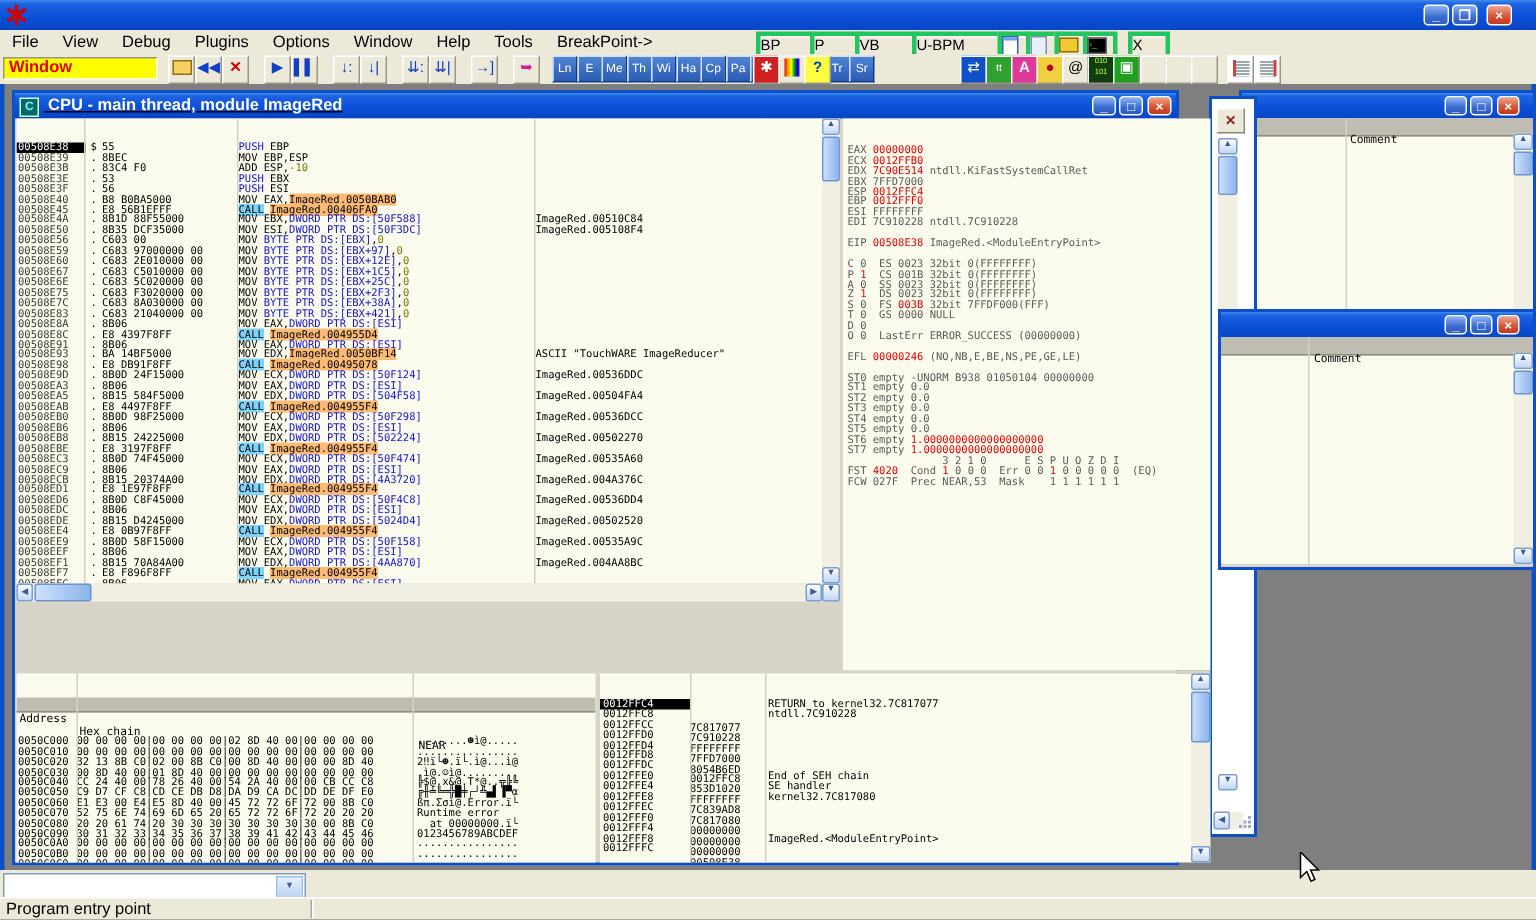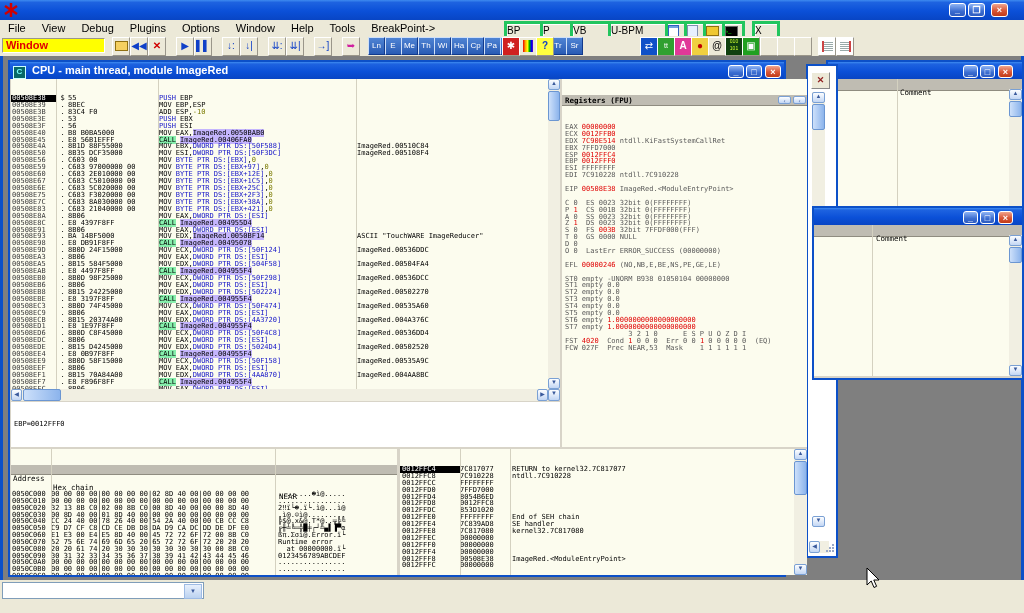--- a/index.html
+++ b/index.html
@@ -33,30 +33,30 @@
   .colhead{background:#BFBCB2;border-bottom:1px solid #8f8c80;color:#000;}
   .divline{position:absolute;top:0;bottom:0;width:1px;background:#d4d1c0;}
   
   .drow{display:flex;height:6.93px;line-height:6.93px;}
   .dc1{width:45px;color:#3b3b3b;padding-left:1px;}
   .dc1.sel{background:#000;color:#fff;}
   .dc2{width:11px;text-align:center;}
   .dc3{width:91px;}
   .dc4{width:198px;}
   .dc5{flex:1;}
-  .tb{color:#1414C8;} .ty{background:#c4b5fd;} .tc{background:#86efac;} .to{color:#7A7A00;}
+  .tb{color:#1414C8;} .ty{background:#fdba74;} .tc{background:#7dd3fc;} .to{color:#7A7A00;}
   
   .rline{height:6.9px;line-height:6.9px;}
   .rn{color:#5a5a5a;} .rr{color:#E00000;}
   
   .durow{display:flex;height:6.85px;line-height:6.85px;}
   .ua{width:39px;padding-left:1px;} .uh{width:224px;} .ut{flex:1;padding-left:3px;}
   .strow{display:flex;height:6.9px;line-height:6.9px;}
   .sa{width:58px;padding-left:2px;} .sa.sel{background:#000;color:#fff;}
-  .sv{width:48px;} .sc{flex:1;padding-left:4px;}
+  .sv{width:48px;margin-top:16px;} .sc{flex:1;padding-left:4px;}
   
   .sbtn{position:absolute;background:linear-gradient(#FDFEFF,#C2D6F4);border:1px solid #7AA0D4;border-radius:2px;
         color:#3A5A9C;font-size:6px;text-align:center;box-sizing:border-box;}
   .sthumb{position:absolute;background:linear-gradient(90deg,#CDE0FA,#8CB4EC);border:1px solid #6B96D2;border-radius:2px;box-sizing:border-box;}
   .strack{position:absolute;background:#F1EFE2;}
   
   .ic{display:inline-block;vertical-align:middle;}
   .statusbar{background:#ECE9D8;border-top:1px solid #fff;font-size:11px;}
   .combo{position:absolute;left:2px;top:2px;width:202px;height:17px;background:#fff;border:1px solid #7F9DB9;box-sizing:border-box;}
   .combobtn{position:absolute;right:1px;top:1px;width:16px;height:13px;background:linear-gradient(#E8F0FC,#BBD2F0);
@@ -173,21 +173,21 @@
       </div>
       <div class="divline" style="left:58px;"></div>
       <div class="strack" style="right:0;top:10px;width:13px;bottom:0;">
         <span class="sbtn" style="left:0;top:0;width:13px;height:11px;">▲</span>
         <span class="sthumb" style="left:0;top:12px;width:13px;height:16px;"></span>
         <span class="sbtn" style="left:0;bottom:0;width:13px;height:11px;">▼</span>
       </div>
     </div>
   </div>
 
-  <div class="abs window" style="left:8px;top:60px;width:778px;height:517px;">
+  <div class="abs window" style="left:8px;top:60px;width:778px;height:517px;text-decoration:underline;">
     <div class="wtitle">
       <span class="ic" style="width:11px;height:11px;background:#086868;border:1px solid #CFF;color:#7FF;font-size:8px;line-height:10px;text-align:center;margin:2px 3px 0 0;">C</span>
       <span>CPU - main thread, module ImageRed</span>
       <span class="abs" style="right:40px;top:1px;"><span class="wbtn" style="width:16px;height:13px;">_</span></span>
       <span class="abs" style="right:22px;top:1px;"><span class="wbtn" style="width:16px;height:13px;">□</span></span>
       <span class="abs" style="right:3px;top:1px;"><span class="wbtn close" style="width:16px;height:13px;">×</span></span>
     </div>
 
     <div class="pane mono" style="left:1px;top:17px;width:537px;height:310px;">
       <div id="disasm-rows"><div class="drow"><span class="dc1 sel">00508E38</span><span class="dc2">$</span><span class="dc3">55</span><span class="dc4"><span class="tb">PUSH</span> EBP</span><span class="dc5"></span></div><div class="drow"><span class="dc1">00508E39</span><span class="dc2">.</span><span class="dc3">8BEC</span><span class="dc4">MOV EBP,ESP</span><span class="dc5"></span></div><div class="drow"><span class="dc1">00508E3B</span><span class="dc2">.</span><span class="dc3">83C4 F0</span><span class="dc4">ADD ESP,<span class="to">-10</span></span><span class="dc5"></span></div><div class="drow"><span class="dc1">00508E3E</span><span class="dc2">.</span><span class="dc3">53</span><span class="dc4"><span class="tb">PUSH</span> EBX</span><span class="dc5"></span></div><div class="drow"><span class="dc1">00508E3F</span><span class="dc2">.</span><span class="dc3">56</span><span class="dc4"><span class="tb">PUSH</span> ESI</span><span class="dc5"></span></div><div class="drow"><span class="dc1">00508E40</span><span class="dc2">.</span><span class="dc3">B8 B0BA5000</span><span class="dc4">MOV EAX,<span class="ty">ImageRed.0050BAB0</span></span><span class="dc5"></span></div><div class="drow"><span class="dc1">00508E45</span><span class="dc2">.</span><span class="dc3">E8 56B1EFFF</span><span class="dc4"><span class="tc">CALL</span> <span class="ty">ImageRed.00406FA0</span></span><span class="dc5"></span></div><div class="drow"><span class="dc1">00508E4A</span><span class="dc2">.</span><span class="dc3">8B1D 88F55000</span><span class="dc4">MOV EBX,<span class="tb">DWORD PTR DS:[50F588]</span></span><span class="dc5">ImageRed.00510C84</span></div><div class="drow"><span class="dc1">00508E50</span><span class="dc2">.</span><span class="dc3">8B35 DCF35000</span><span class="dc4">MOV ESI,<span class="tb">DWORD PTR DS:[50F3DC]</span></span><span class="dc5">ImageRed.005108F4</span></div><div class="drow"><span class="dc1">00508E56</span><span class="dc2">.</span><span class="dc3">C603 00</span><span class="dc4">MOV <span class="tb">BYTE PTR DS:[EBX]</span>,<span class="to">0</span></span><span class="dc5"></span></div><div class="drow"><span class="dc1">00508E59</span><span class="dc2">.</span><span class="dc3">C683 97000000 00</span><span class="dc4">MOV <span class="tb">BYTE PTR DS:[EBX+97]</span>,<span class="to">0</span></span><span class="dc5"></span></div><div class="drow"><span class="dc1">00508E60</span><span class="dc2">.</span><span class="dc3">C683 2E010000 00</span><span class="dc4">MOV <span class="tb">BYTE PTR DS:[EBX+12E]</span>,<span class="to">0</span></span><span class="dc5"></span></div><div class="drow"><span class="dc1">00508E67</span><span class="dc2">.</span><span class="dc3">C683 C5010000 00</span><span class="dc4">MOV <span class="tb">BYTE PTR DS:[EBX+1C5]</span>,<span class="to">0</span></span><span class="dc5"></span></div><div class="drow"><span class="dc1">00508E6E</span><span class="dc2">.</span><span class="dc3">C683 5C020000 00</span><span class="dc4">MOV <span class="tb">BYTE PTR DS:[EBX+25C]</span>,<span class="to">0</span></span><span class="dc5"></span></div><div class="drow"><span class="dc1">00508E75</span><span class="dc2">.</span><span class="dc3">C683 F3020000 00</span><span class="dc4">MOV <span class="tb">BYTE PTR DS:[EBX+2F3]</span>,<span class="to">0</span></span><span class="dc5"></span></div><div class="drow"><span class="dc1">00508E7C</span><span class="dc2">.</span><span class="dc3">C683 8A030000 00</span><span class="dc4">MOV <span class="tb">BYTE PTR DS:[EBX+38A]</span>,<span class="to">0</span></span><span class="dc5"></span></div><div class="drow"><span class="dc1">00508E83</span><span class="dc2">.</span><span class="dc3">C683 21040000 00</span><span class="dc4">MOV <span class="tb">BYTE PTR DS:[EBX+421]</span>,<span class="to">0</span></span><span class="dc5"></span></div><div class="drow"><span class="dc1">00508E8A</span><span class="dc2">.</span><span class="dc3">8B06</span><span class="dc4">MOV EAX,<span class="tb">DWORD PTR DS:[ESI]</span></span><span class="dc5"></span></div><div class="drow"><span class="dc1">00508E8C</span><span class="dc2">.</span><span class="dc3">E8 4397F8FF</span><span class="dc4"><span class="tc">CALL</span> <span class="ty">ImageRed.004955D4</span></span><span class="dc5"></span></div><div class="drow"><span class="dc1">00508E91</span><span class="dc2">.</span><span class="dc3">8B06</span><span class="dc4">MOV EAX,<span class="tb">DWORD PTR DS:[ESI]</span></span><span class="dc5"></span></div><div class="drow"><span class="dc1">00508E93</span><span class="dc2">.</span><span class="dc3">BA 14BF5000</span><span class="dc4">MOV EDX,<span class="ty">ImageRed.0050BF14</span></span><span class="dc5">ASCII "TouchWARE ImageReducer"</span></div><div class="drow"><span class="dc1">00508E98</span><span class="dc2">.</span><span class="dc3">E8 DB91F8FF</span><span class="dc4"><span class="tc">CALL</span> <span class="ty">ImageRed.00495078</span></span><span class="dc5"></span></div><div class="drow"><span class="dc1">00508E9D</span><span class="dc2">.</span><span class="dc3">8B0D 24F15000</span><span class="dc4">MOV ECX,<span class="tb">DWORD PTR DS:[50F124]</span></span><span class="dc5">ImageRed.00536DDC</span></div><div class="drow"><span class="dc1">00508EA3</span><span class="dc2">.</span><span class="dc3">8B06</span><span class="dc4">MOV EAX,<span class="tb">DWORD PTR DS:[ESI]</span></span><span class="dc5"></span></div><div class="drow"><span class="dc1">00508EA5</span><span class="dc2">.</span><span class="dc3">8B15 584F5000</span><span class="dc4">MOV EDX,<span class="tb">DWORD PTR DS:[504F58]</span></span><span class="dc5">ImageRed.00504FA4</span></div><div class="drow"><span class="dc1">00508EAB</span><span class="dc2">.</span><span class="dc3">E8 4497F8FF</span><span class="dc4"><span class="tc">CALL</span> <span class="ty">ImageRed.004955F4</span></span><span class="dc5"></span></div><div class="drow"><span class="dc1">00508EB0</span><span class="dc2">.</span><span class="dc3">8B0D 98F25000</span><span class="dc4">MOV ECX,<span class="tb">DWORD PTR DS:[50F298]</span></span><span class="dc5">ImageRed.00536DCC</span></div><div class="drow"><span class="dc1">00508EB6</span><span class="dc2">.</span><span class="dc3">8B06</span><span class="dc4">MOV EAX,<span class="tb">DWORD PTR DS:[ESI]</span></span><span class="dc5"></span></div><div class="drow"><span class="dc1">00508EB8</span><span class="dc2">.</span><span class="dc3">8B15 24225000</span><span class="dc4">MOV EDX,<span class="tb">DWORD PTR DS:[502224]</span></span><span class="dc5">ImageRed.00502270</span></div><div class="drow"><span class="dc1">00508EBE</span><span class="dc2">.</span><span class="dc3">E8 3197F8FF</span><span class="dc4"><span class="tc">CALL</span> <span class="ty">ImageRed.004955F4</span></span><span class="dc5"></span></div><div class="drow"><span class="dc1">00508EC3</span><span class="dc2">.</span><span class="dc3">8B0D 74F45000</span><span class="dc4">MOV ECX,<span class="tb">DWORD PTR DS:[50F474]</span></span><span class="dc5">ImageRed.00535A60</span></div><div class="drow"><span class="dc1">00508EC9</span><span class="dc2">.</span><span class="dc3">8B06</span><span class="dc4">MOV EAX,<span class="tb">DWORD PTR DS:[ESI]</span></span><span class="dc5"></span></div><div class="drow"><span class="dc1">00508ECB</span><span class="dc2">.</span><span class="dc3">8B15 20374A00</span><span class="dc4">MOV EDX,<span class="tb">DWORD PTR DS:[4A3720]</span></span><span class="dc5">ImageRed.004A376C</span></div><div class="drow"><span class="dc1">00508ED1</span><span class="dc2">.</span><span class="dc3">E8 1E97F8FF</span><span class="dc4"><span class="tc">CALL</span> <span class="ty">ImageRed.004955F4</span></span><span class="dc5"></span></div><div class="drow"><span class="dc1">00508ED6</span><span class="dc2">.</span><span class="dc3">8B0D C8F45000</span><span class="dc4">MOV ECX,<span class="tb">DWORD PTR DS:[50F4C8]</span></span><span class="dc5">ImageRed.00536DD4</span></div><div class="drow"><span class="dc1">00508EDC</span><span class="dc2">.</span><span class="dc3">8B06</span><span class="dc4">MOV EAX,<span class="tb">DWORD PTR DS:[ESI]</span></span><span class="dc5"></span></div><div class="drow"><span class="dc1">00508EDE</span><span class="dc2">.</span><span class="dc3">8B15 D4245000</span><span class="dc4">MOV EDX,<span class="tb">DWORD PTR DS:[5024D4]</span></span><span class="dc5">ImageRed.00502520</span></div><div class="drow"><span class="dc1">00508EE4</span><span class="dc2">.</span><span class="dc3">E8 0B97F8FF</span><span class="dc4"><span class="tc">CALL</span> <span class="ty">ImageRed.004955F4</span></span><span class="dc5"></span></div><div class="drow"><span class="dc1">00508EE9</span><span class="dc2">.</span><span class="dc3">8B0D 58F15000</span><span class="dc4">MOV ECX,<span class="tb">DWORD PTR DS:[50F158]</span></span><span class="dc5">ImageRed.00535A9C</span></div><div class="drow"><span class="dc1">00508EEF</span><span class="dc2">.</span><span class="dc3">8B06</span><span class="dc4">MOV EAX,<span class="tb">DWORD PTR DS:[ESI]</span></span><span class="dc5"></span></div><div class="drow"><span class="dc1">00508EF1</span><span class="dc2">.</span><span class="dc3">8B15 70A84A00</span><span class="dc4">MOV EDX,<span class="tb">DWORD PTR DS:[4AA870]</span></span><span class="dc5">ImageRed.004AA8BC</span></div><div class="drow"><span class="dc1">00508EF7</span><span class="dc2">.</span><span class="dc3">E8 F896F8FF</span><span class="dc4"><span class="tc">CALL</span> <span class="ty">ImageRed.004955F4</span></span><span class="dc5"></span></div><div class="drow"><span class="dc1">00508EFC</span><span class="dc2">.</span><span class="dc3">8B06</span><span class="dc4">MOV EAX,<span class="tb">DWORD PTR DS:[ESI]</span></span><span class="dc5"></span></div></div>
@@ -202,30 +202,22 @@
       <span class="sbtn" style="left:0;bottom:0;width:12px;height:11px;">▼</span>
     </div>
 
     <div class="strack" style="position:absolute;left:1px;top:327px;width:537px;height:12px;">
       <span class="sbtn" style="left:0;top:0;width:11px;height:12px;">◀</span>
       <span class="sthumb" style="left:12px;top:0;width:38px;height:12px;"></span>
       <span class="sbtn" style="right:0;top:0;width:11px;height:12px;">▶</span>
     </div>
     <span class="sbtn" style="position:absolute;left:538px;top:327px;width:12px;height:12px;">▼</span>
 
-    <div class="pane mono" style="left:1px;top:340px;width:549px;height:45px;background:#fff;">
-      <div style="padding:2px 0 0 3px;">EBP=0012FFF0</div>
-    </div>
 
     <div class="pane mono" style="left:552px;top:17px;width:245px;height:368px;">
-      <div class="colhead" style="height:10px;position:relative;">
-        <span style="position:absolute;left:3px;top:1px;font-size:7.5px;font-weight:bold;">Registers (FPU)</span>
-        <span class="sbtn" style="right:16px;top:1px;width:13px;height:8px;line-height:7px;">‹</span>
-        <span class="sbtn" style="right:1px;top:1px;width:13px;height:8px;line-height:7px;">‹</span>
-      </div>
       <div id="reg-lines" style="padding:2px 0 0 3px;"><div class="rline mono"><span class="rn">EAX </span><span class="rr">00000000</span></div><div class="rline mono"><span class="rn">ECX </span><span class="rr">0012FFB0</span></div><div class="rline mono"><span class="rn">EDX </span><span class="rr">7C90E514</span><span class="rn"> ntdll.KiFastSystemCallRet</span></div><div class="rline mono"><span class="rn">EBX 7FFD7000</span></div><div class="rline mono"><span class="rn">ESP </span><span class="rr">0012FFC4</span></div><div class="rline mono"><span class="rn">EBP </span><span class="rr">0012FFF0</span></div><div class="rline mono"><span class="rn">ESI FFFFFFFF</span></div><div class="rline mono"><span class="rn">EDI 7C910228 ntdll.7C910228</span></div><div class="rline mono"></div><div class="rline mono"><span class="rn">EIP </span><span class="rr">00508E38</span><span class="rn"> ImageRed.&lt;ModuleEntryPoint&gt;</span></div><div class="rline mono"></div><div class="rline mono"><span class="rn">C 0  ES 0023 32bit 0(FFFFFFFF)</span></div><div class="rline mono"><span class="rn">P </span><span class="rr">1</span><span class="rn">  CS 001B 32bit 0(FFFFFFFF)</span></div><div class="rline mono"><span class="rn">A 0  SS 0023 32bit 0(FFFFFFFF)</span></div><div class="rline mono"><span class="rn">Z </span><span class="rr">1</span><span class="rn">  DS 0023 32bit 0(FFFFFFFF)</span></div><div class="rline mono"><span class="rn">S 0  FS </span><span class="rr">003B</span><span class="rn"> 32bit 7FFDF000(FFF)</span></div><div class="rline mono"><span class="rn">T 0  GS 0000 NULL</span></div><div class="rline mono"><span class="rn">D 0</span></div><div class="rline mono"><span class="rn">O 0  LastErr ERROR_SUCCESS (00000000)</span></div><div class="rline mono"></div><div class="rline mono"><span class="rn">EFL </span><span class="rr">00000246</span><span class="rn"> (NO,NB,E,BE,NS,PE,GE,LE)</span></div><div class="rline mono"></div><div class="rline mono"><span class="rn">ST0 empty -UNORM B938 01050104 00000000</span></div><div class="rline mono"><span class="rn">ST1 empty 0.0</span></div><div class="rline mono"><span class="rn">ST2 empty 0.0</span></div><div class="rline mono"><span class="rn">ST3 empty 0.0</span></div><div class="rline mono"><span class="rn">ST4 empty 0.0</span></div><div class="rline mono"><span class="rn">ST5 empty 0.0</span></div><div class="rline mono"><span class="rn">ST6 empty </span><span class="rr">1.0000000000000000000</span></div><div class="rline mono"><span class="rn">ST7 empty </span><span class="rr">1.0000000000000000000</span></div><div class="rline mono"><span class="rn">               3 2 1 0      E S P U O Z D I</span></div><div class="rline mono"><span class="rn">FST </span><span class="rr">4020</span><span class="rn">  Cond </span><span class="rr">1</span><span class="rn"> 0 0 0  Err 0 0 </span><span class="rr">1</span><span class="rn"> 0 0 0 0 0  (EQ)</span></div><div class="rline mono"><span class="rn">FCW 027F  Prec NEAR,53  Mask    1 1 1 1 1 1</span></div></div>
     </div>
 
     <div class="abs" style="left:1px;top:385px;width:796px;height:2px;background:#D8D4C8;"></div>
 
     <div class="pane mono" style="left:1px;top:387px;width:386px;height:126px;">
       <div class="colhead" style="height:9px;position:relative;font-size:7.5px;padding-left:20px;">
         <span style="position:absolute;left:2px;">Address</span>
         <span style="position:absolute;left:42px;">Hex chain</span>
         <span style="position:absolute;left:268px;">NEAR</span>
@@ -247,20 +239,24 @@
     </div>
   </div>
 
   <div class="abs" style="left:0;top:580px;width:1024px;height:18px;background:#ECE9D8;">
     <span class="combo">
       <span class="mono" style="font-size:9px;padding-left:2px;"></span>
       <span class="combobtn">▼</span>
     </span>
   </div>
 
+  <div class="abs statusbar" style="left:0;top:598px;width:1024px;height:15px;">
+    <span style="position:absolute;left:4px;top:1px;">Program entry point</span>
+    <span style="position:absolute;left:207px;top:1px;width:1px;height:12px;background:#aca899;box-shadow:1px 0 #fff;"></span>
+  </div>
 
   <span class="abs" style="left:866px;top:568px;z-index:99;">
     <svg width="16" height="22">
         <polygon points="1,0 1,17 5.2,13 8,19.5 10.6,18.3 7.8,12 13,12" fill="#fff" stroke="#000" stroke-width="1"></polygon>
       </svg>
   </span>
 
 </div>
 
 </body></html>

